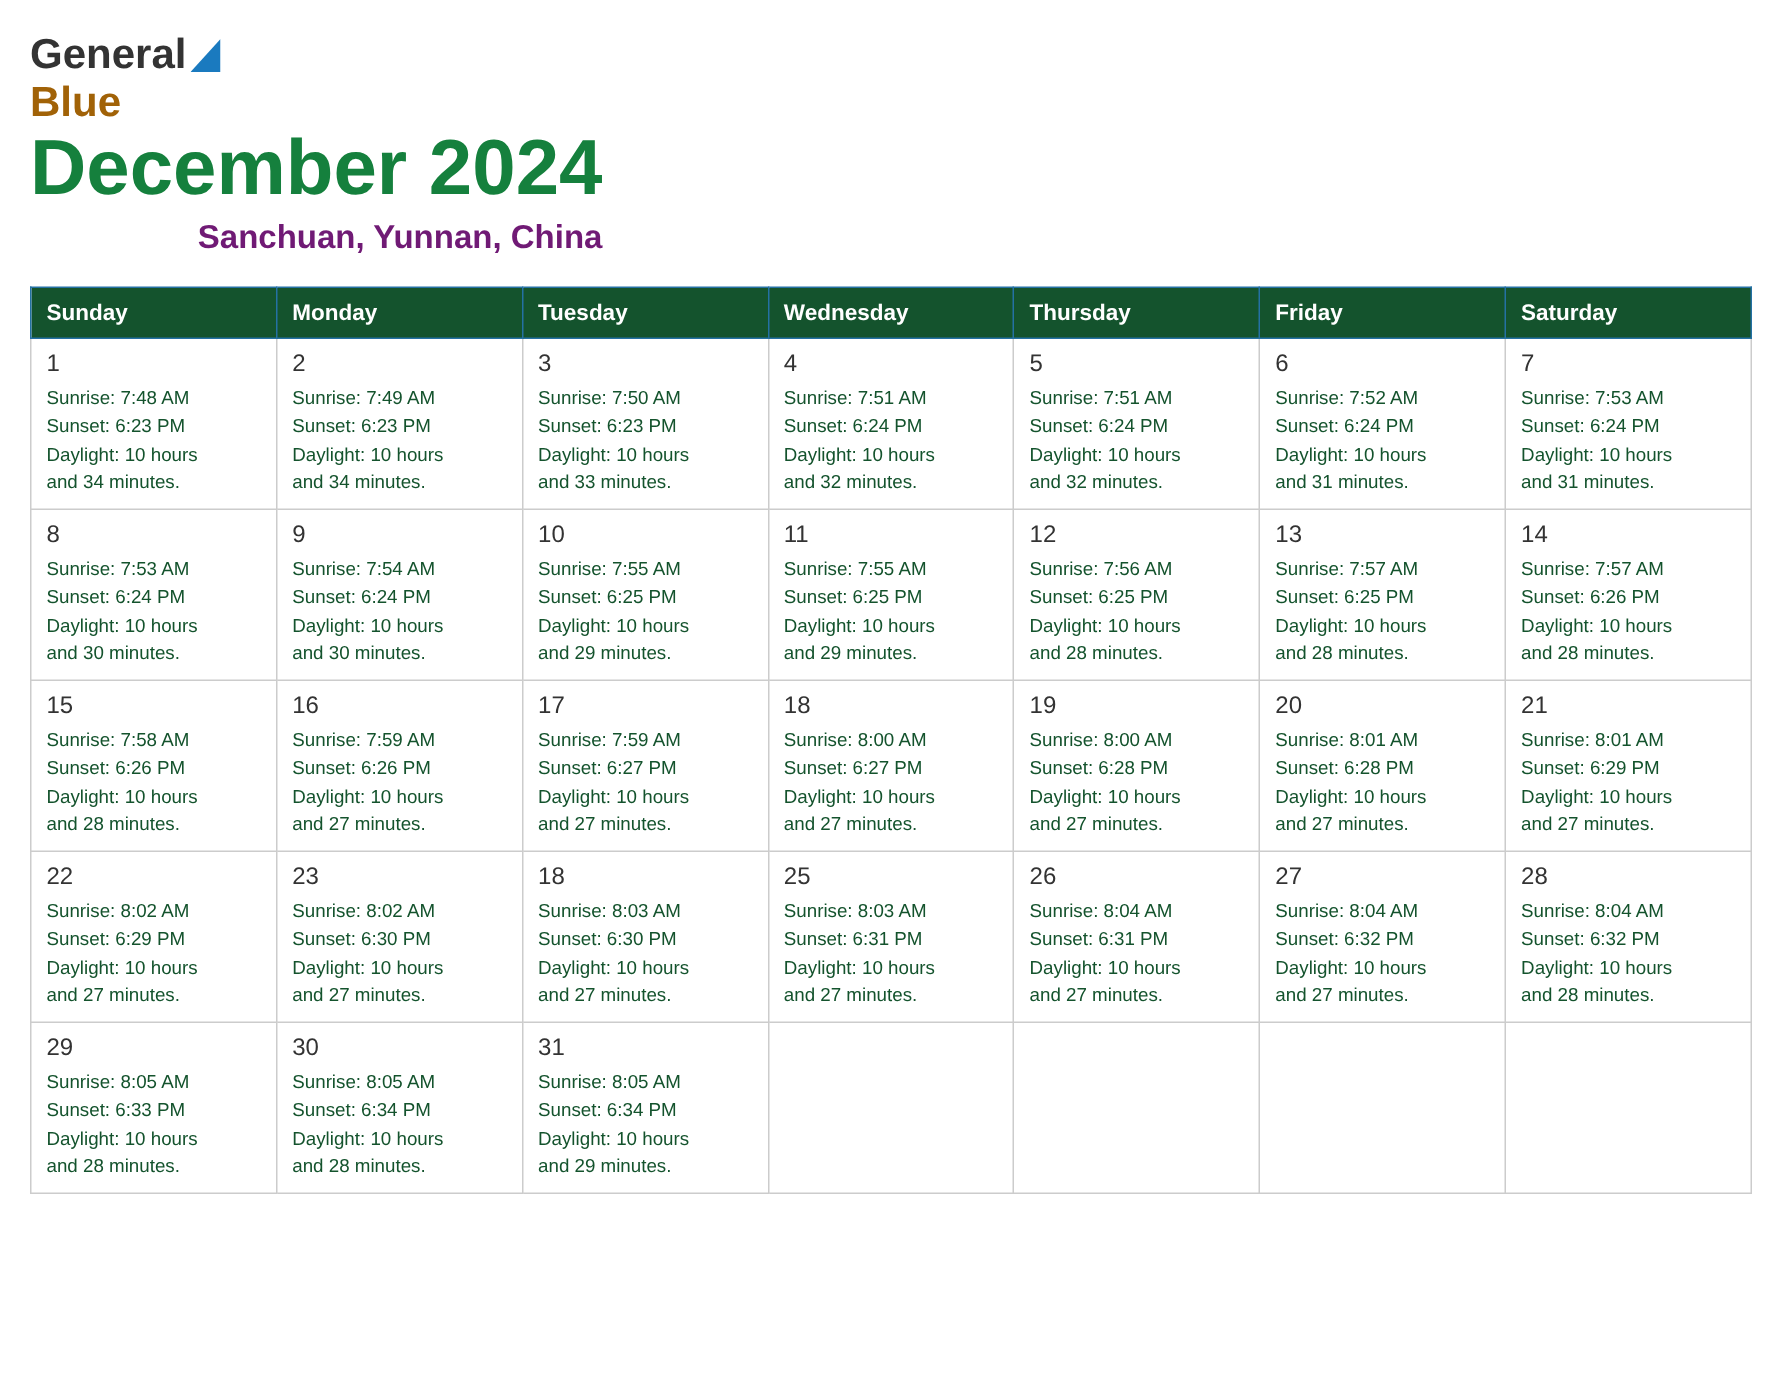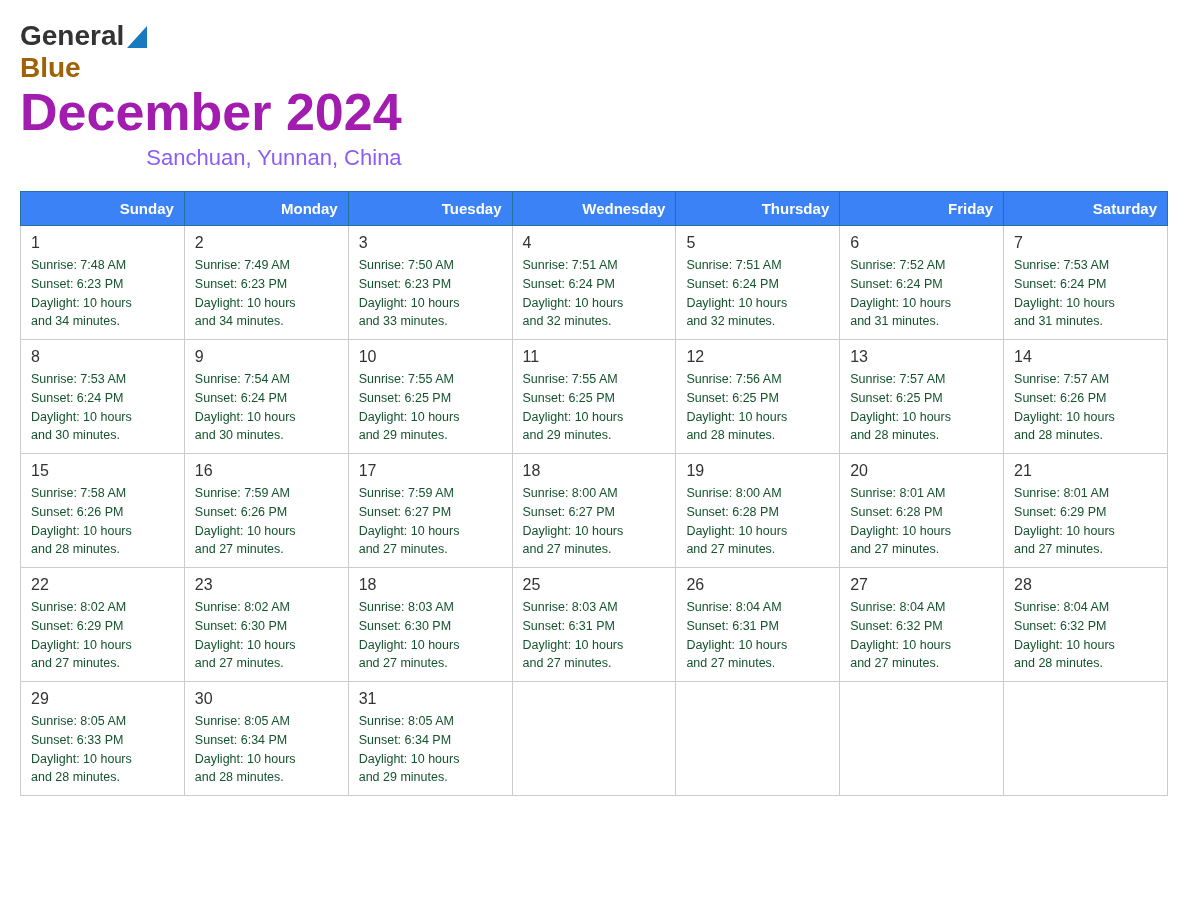--- a/index.html
+++ b/index.html
@@ -26,40 +26,41 @@
       font-size: 28px;
       font-weight: bold;
       color: #a16207;
     }
     .title-section {
       text-align: right;
     }
     .month-title {
       font-size: 52px;
       font-weight: bold;
-      color: #a21caf;
+      color: #15803d;
       line-height: 1.1;
     }
     .location-subtitle {
       font-size: 22px;
-      color: #8b5cf6;
+      color: #701a75;
       margin-top: 4px;
+      font-weight: bold;
     }
     table {
       width: 100%;
       border-collapse: collapse;
       table-layout: fixed;
     }
     thead tr th {
-      background-color: #3b82f6;
+      background-color: #14532d;
       color: #fff;
       font-size: 15px;
       font-weight: bold;
       padding: 8px 10px;
-      text-align: right;
+      text-align: left;
       border: 1px solid #2471a3;
     }
     tbody tr td {
       vertical-align: top;
       padding: 8px 10px;
       border: 1px solid #ccc;
       font-size: 13px;
       color: #333;
       min-height: 90px;
       height: 110px;

